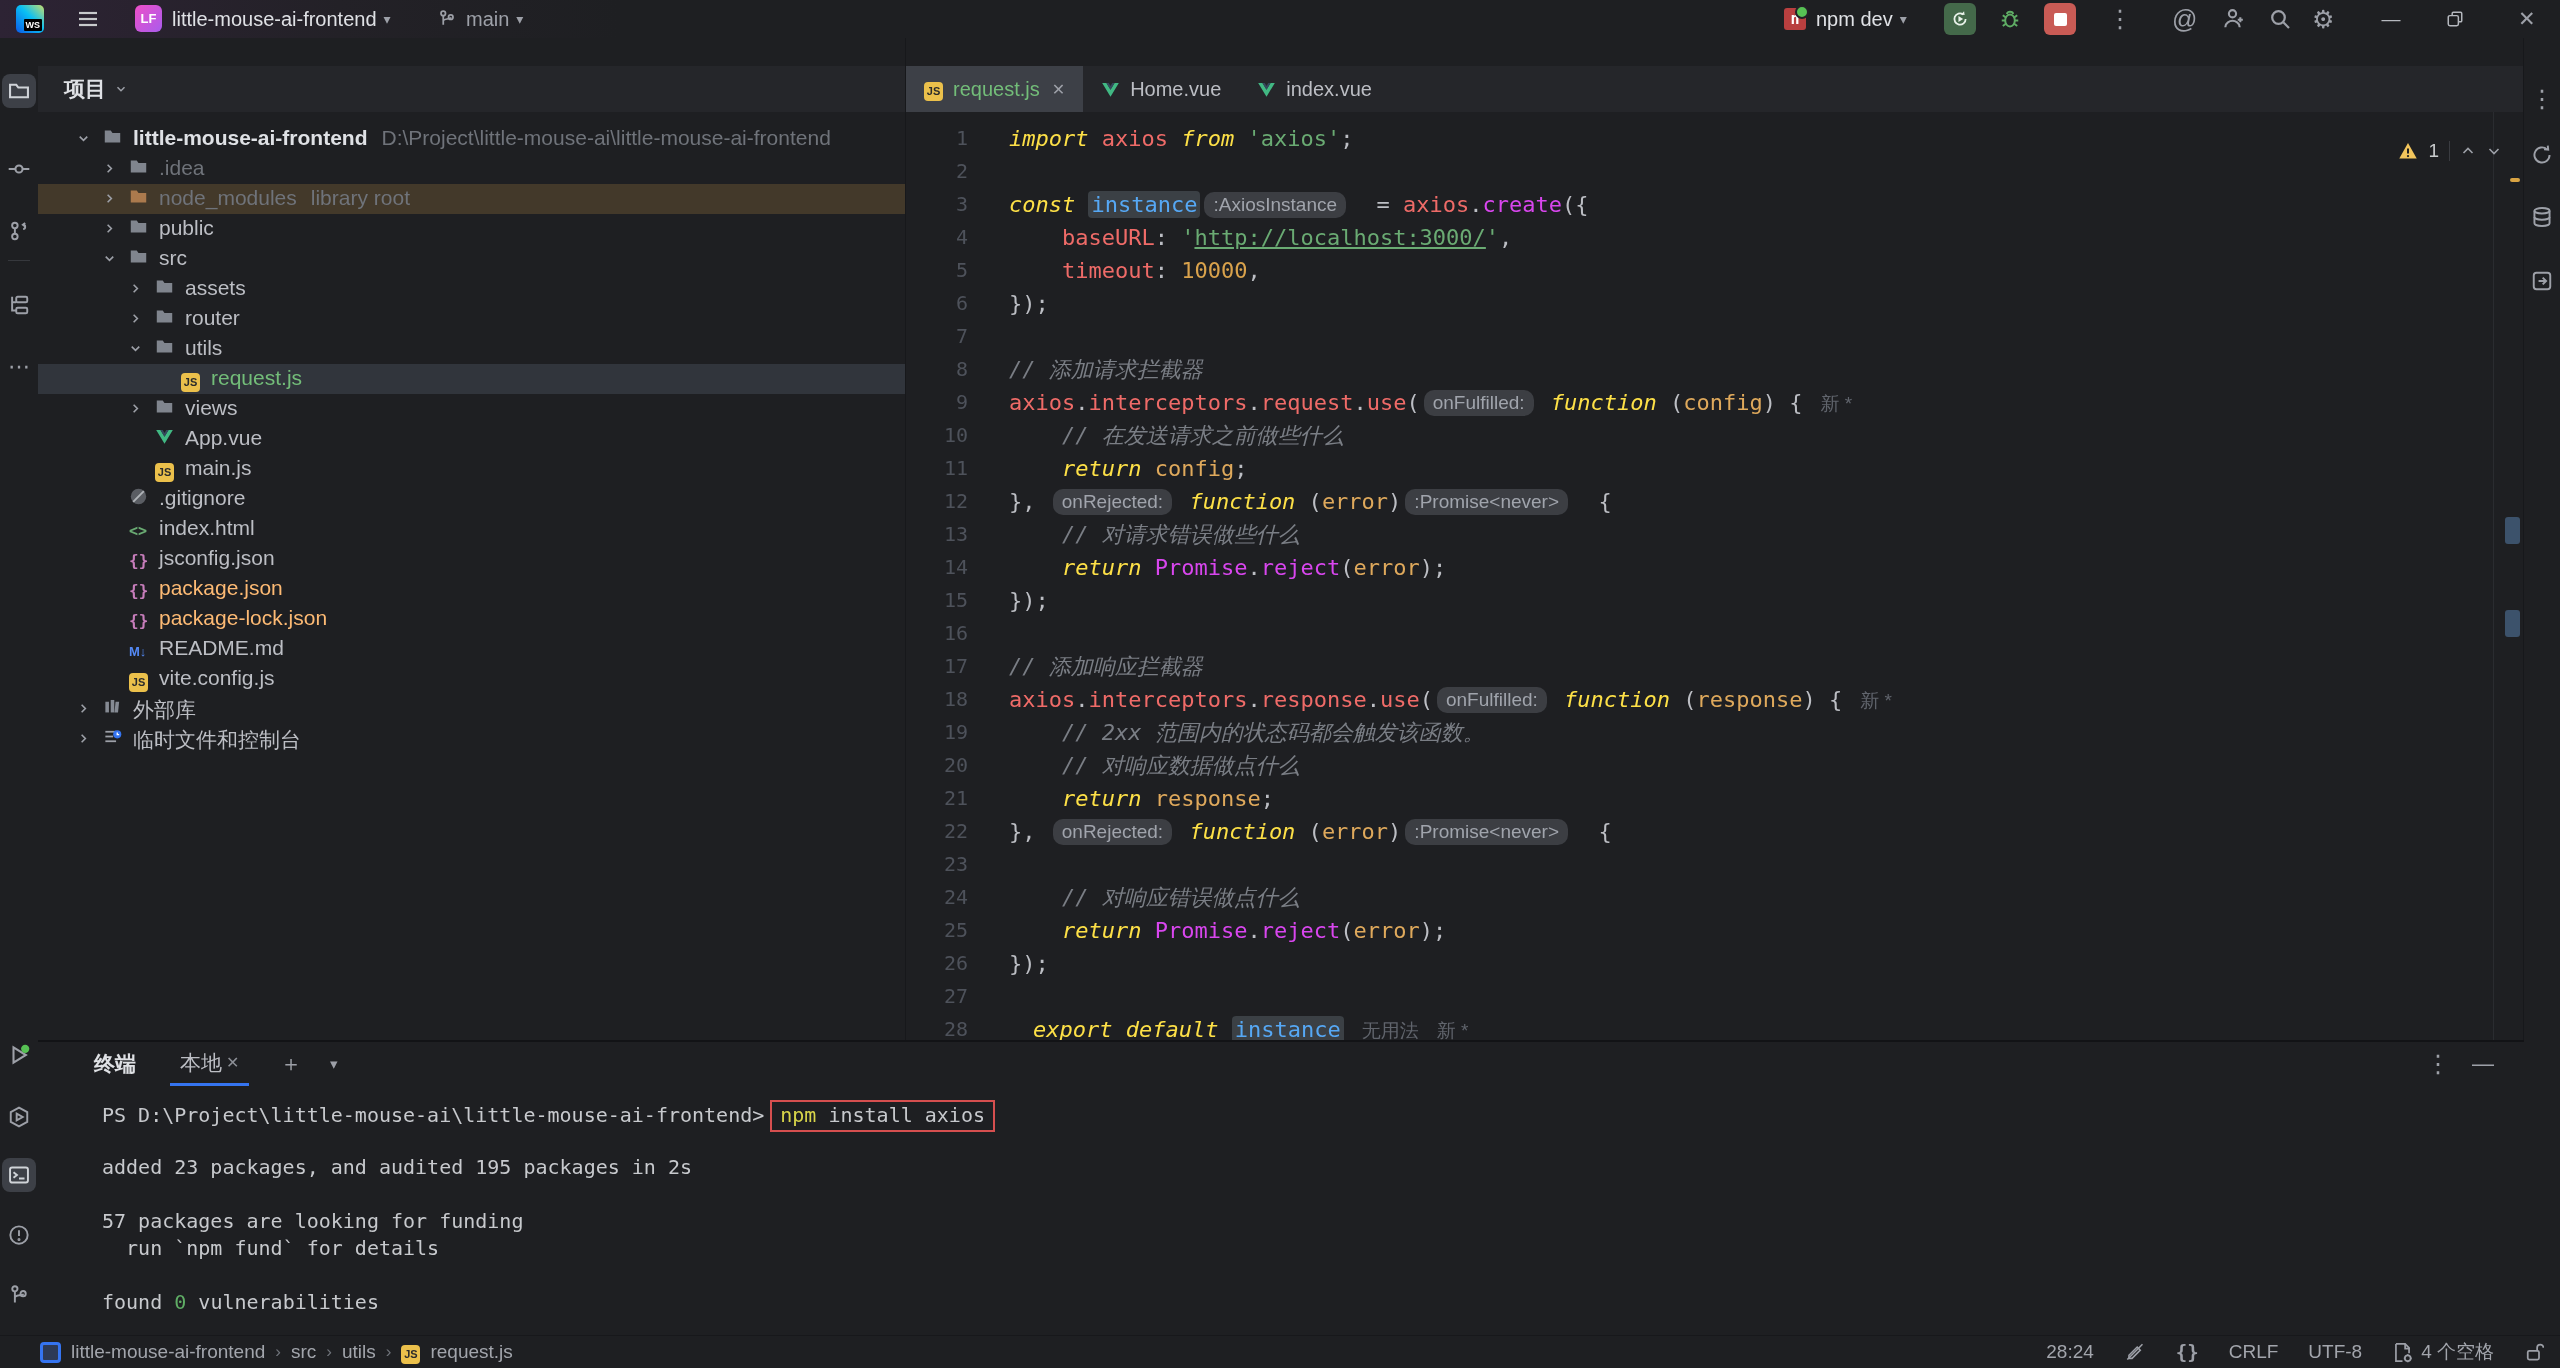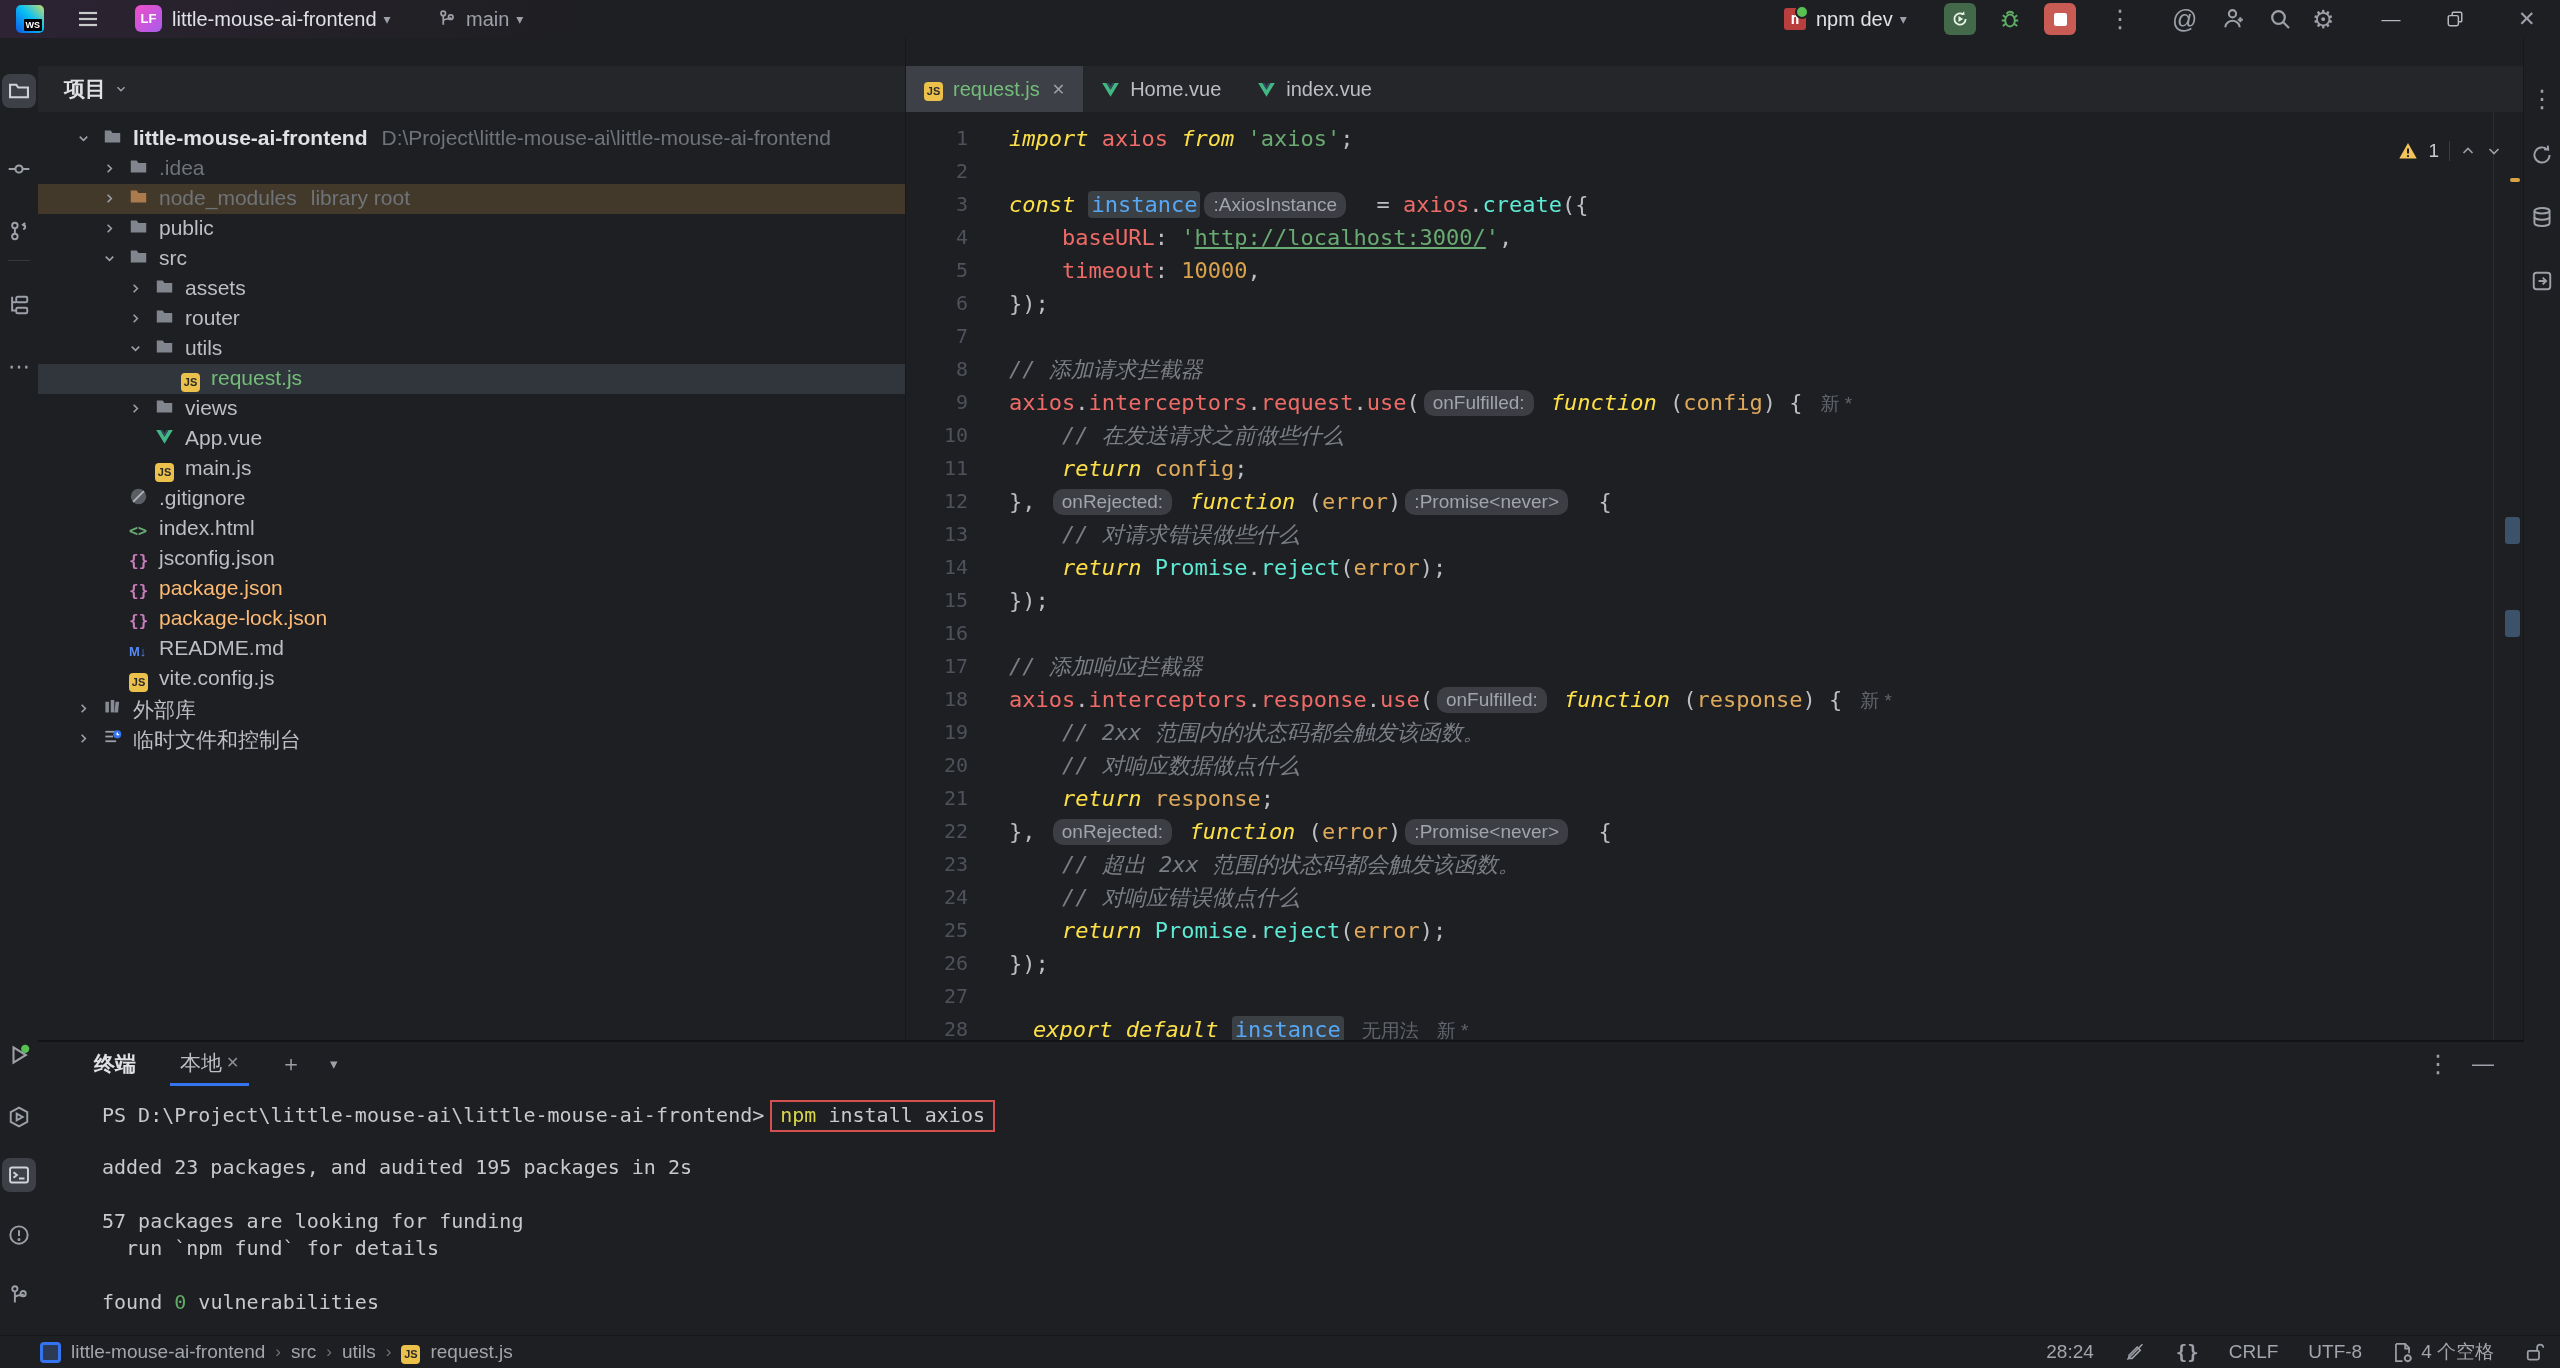--- a/index.html
+++ b/index.html
@@ -66,21 +66,21 @@
   .ln{position:absolute;right:0;height:33px;line-height:33px;color:#4e525b;
       font:20px/33px "DejaVu Sans Mono",monospace;text-align:right;}
   #code{position:absolute;left:103px;top:84px;right:0;bottom:0;}
   .cl{position:absolute;left:0;height:33px;line-height:33px;white-space:pre;
       font:22px/33px "DejaVu Sans Mono",monospace;color:#bcbec4;}
   .tk-kw{color:#fde047;font-style:italic;}
   .tk-str{color:#6aab73;}
   .tk-url{color:#6aab73;text-decoration:underline;}
   .tk-num{color:#d9a24c;}
   .tk-prop{color:#ef6b68;}
-  .tk-fn{color:#5eead4;}
+  .tk-fn{color:#d946ef;}
   .tk-par{color:#dfa95c;}
   .tk-cmt{color:#7a7e85;font-style:italic;}
   .tk-pl{color:#bcbec4;}
   .tk-idhl{color:#56a8f5;background:#3b4045;border-radius:4px;padding:1px 3px;}
   .tk-inlay{display:inline-block;background:#3c3e43;color:#a0a4ac;border-radius:10px;padding:2px 9px;
       font:19px "Liberation Sans",sans-serif;vertical-align:1px;margin:0 4px;}
   .tk-vision{color:#60646c;font:19px "Liberation Sans",sans-serif;margin-left:18px;}
   #margin-guide{position:absolute;top:74px;bottom:0;width:1px;background:#2a2c30;}
   #inspect-widget{position:absolute;top:98px;right:22px;height:30px;display:flex;align-items:center;gap:10px;color:#c8cacc;font-size:19px;}
   .insp-sep{width:1px;height:20px;background:#3a3c41;}
@@ -572,21 +572,20 @@
         <div class="cl" style="top: 396px;"><span class="tk-pl">    </span><span class="tk-cmt">// 对请求错误做些什么</span></div>
         <div class="cl" style="top: 429px;"><span class="tk-pl">    </span><span class="tk-kw">return</span><span class="tk-pl"> </span><span class="tk-fn">Promise</span><span class="tk-pl">.</span><span class="tk-fn">reject</span><span class="tk-pl">(</span><span class="tk-par">error</span><span class="tk-pl">);</span></div>
         <div class="cl" style="top: 462px;"><span class="tk-pl">});</span></div>
         <div class="cl" style="top: 495px;"></div>
         <div class="cl" style="top: 528px;"><span class="tk-cmt">// 添加响应拦截器</span></div>
         <div class="cl" style="top: 561px;"><span class="tk-prop">axios</span><span class="tk-pl">.</span><span class="tk-prop">interceptors</span><span class="tk-pl">.</span><span class="tk-prop">response</span><span class="tk-pl">.</span><span class="tk-prop">use</span><span class="tk-pl">(</span><span class="tk-inlay">onFulfilled:</span><span class="tk-pl"> </span><span class="tk-kw">function</span><span class="tk-pl"> (</span><span class="tk-par">response</span><span class="tk-pl">) {</span><span class="tk-vision">新 *</span></div>
         <div class="cl" style="top: 594px;"><span class="tk-pl">    </span><span class="tk-cmt">// 2xx 范围内的状态码都会触发该函数。</span></div>
         <div class="cl" style="top: 627px;"><span class="tk-pl">    </span><span class="tk-cmt">// 对响应数据做点什么</span></div>
         <div class="cl" style="top: 660px;"><span class="tk-pl">    </span><span class="tk-kw">return</span><span class="tk-pl"> </span><span class="tk-par">response</span><span class="tk-pl">;</span></div>
         <div class="cl" style="top: 693px;"><span class="tk-pl">}, </span><span class="tk-inlay">onRejected:</span><span class="tk-pl"> </span><span class="tk-kw">function</span><span class="tk-pl"> (</span><span class="tk-par">error</span><span class="tk-pl">)</span><span class="tk-inlay">:Promise&lt;never&gt;</span><span class="tk-pl">  {</span></div>
-        <div class="cl" style="top: 726px;"><span class="tk-pl">    </span><span class="tk-cmt">// 超出 2xx 范围的状态码都会触发该函数。</span></div>
         <div class="cl" style="top: 759px;"><span class="tk-pl">    </span><span class="tk-cmt">// 对响应错误做点什么</span></div>
         <div class="cl" style="top: 792px;"><span class="tk-pl">    </span><span class="tk-kw">return</span><span class="tk-pl"> </span><span class="tk-fn">Promise</span><span class="tk-pl">.</span><span class="tk-fn">reject</span><span class="tk-pl">(</span><span class="tk-par">error</span><span class="tk-pl">);</span></div>
         <div class="cl" style="top: 825px;"><span class="tk-pl">});</span></div>
         <div class="cl" style="top: 858px;"></div>
         <div class="cl" style="top: 891px; margin-left: 24px;"><span class="tk-kw">export</span><span class="tk-pl"> </span><span class="tk-kw">default</span><span class="tk-pl"> </span><span class="tk-idhl">instance</span><span class="tk-vision">无用法</span><span class="tk-vision">新 *</span></div>
       </div>
     <div id="inspect-widget">
       <svg width="20" height="20" viewBox="0 0 16 16">
           <path d="M8 1.5L15 14H1z" fill="#f2c55c"></path>
           <path d="M8 6v4" stroke="#1e1f22" stroke-width="1.6"></path>

